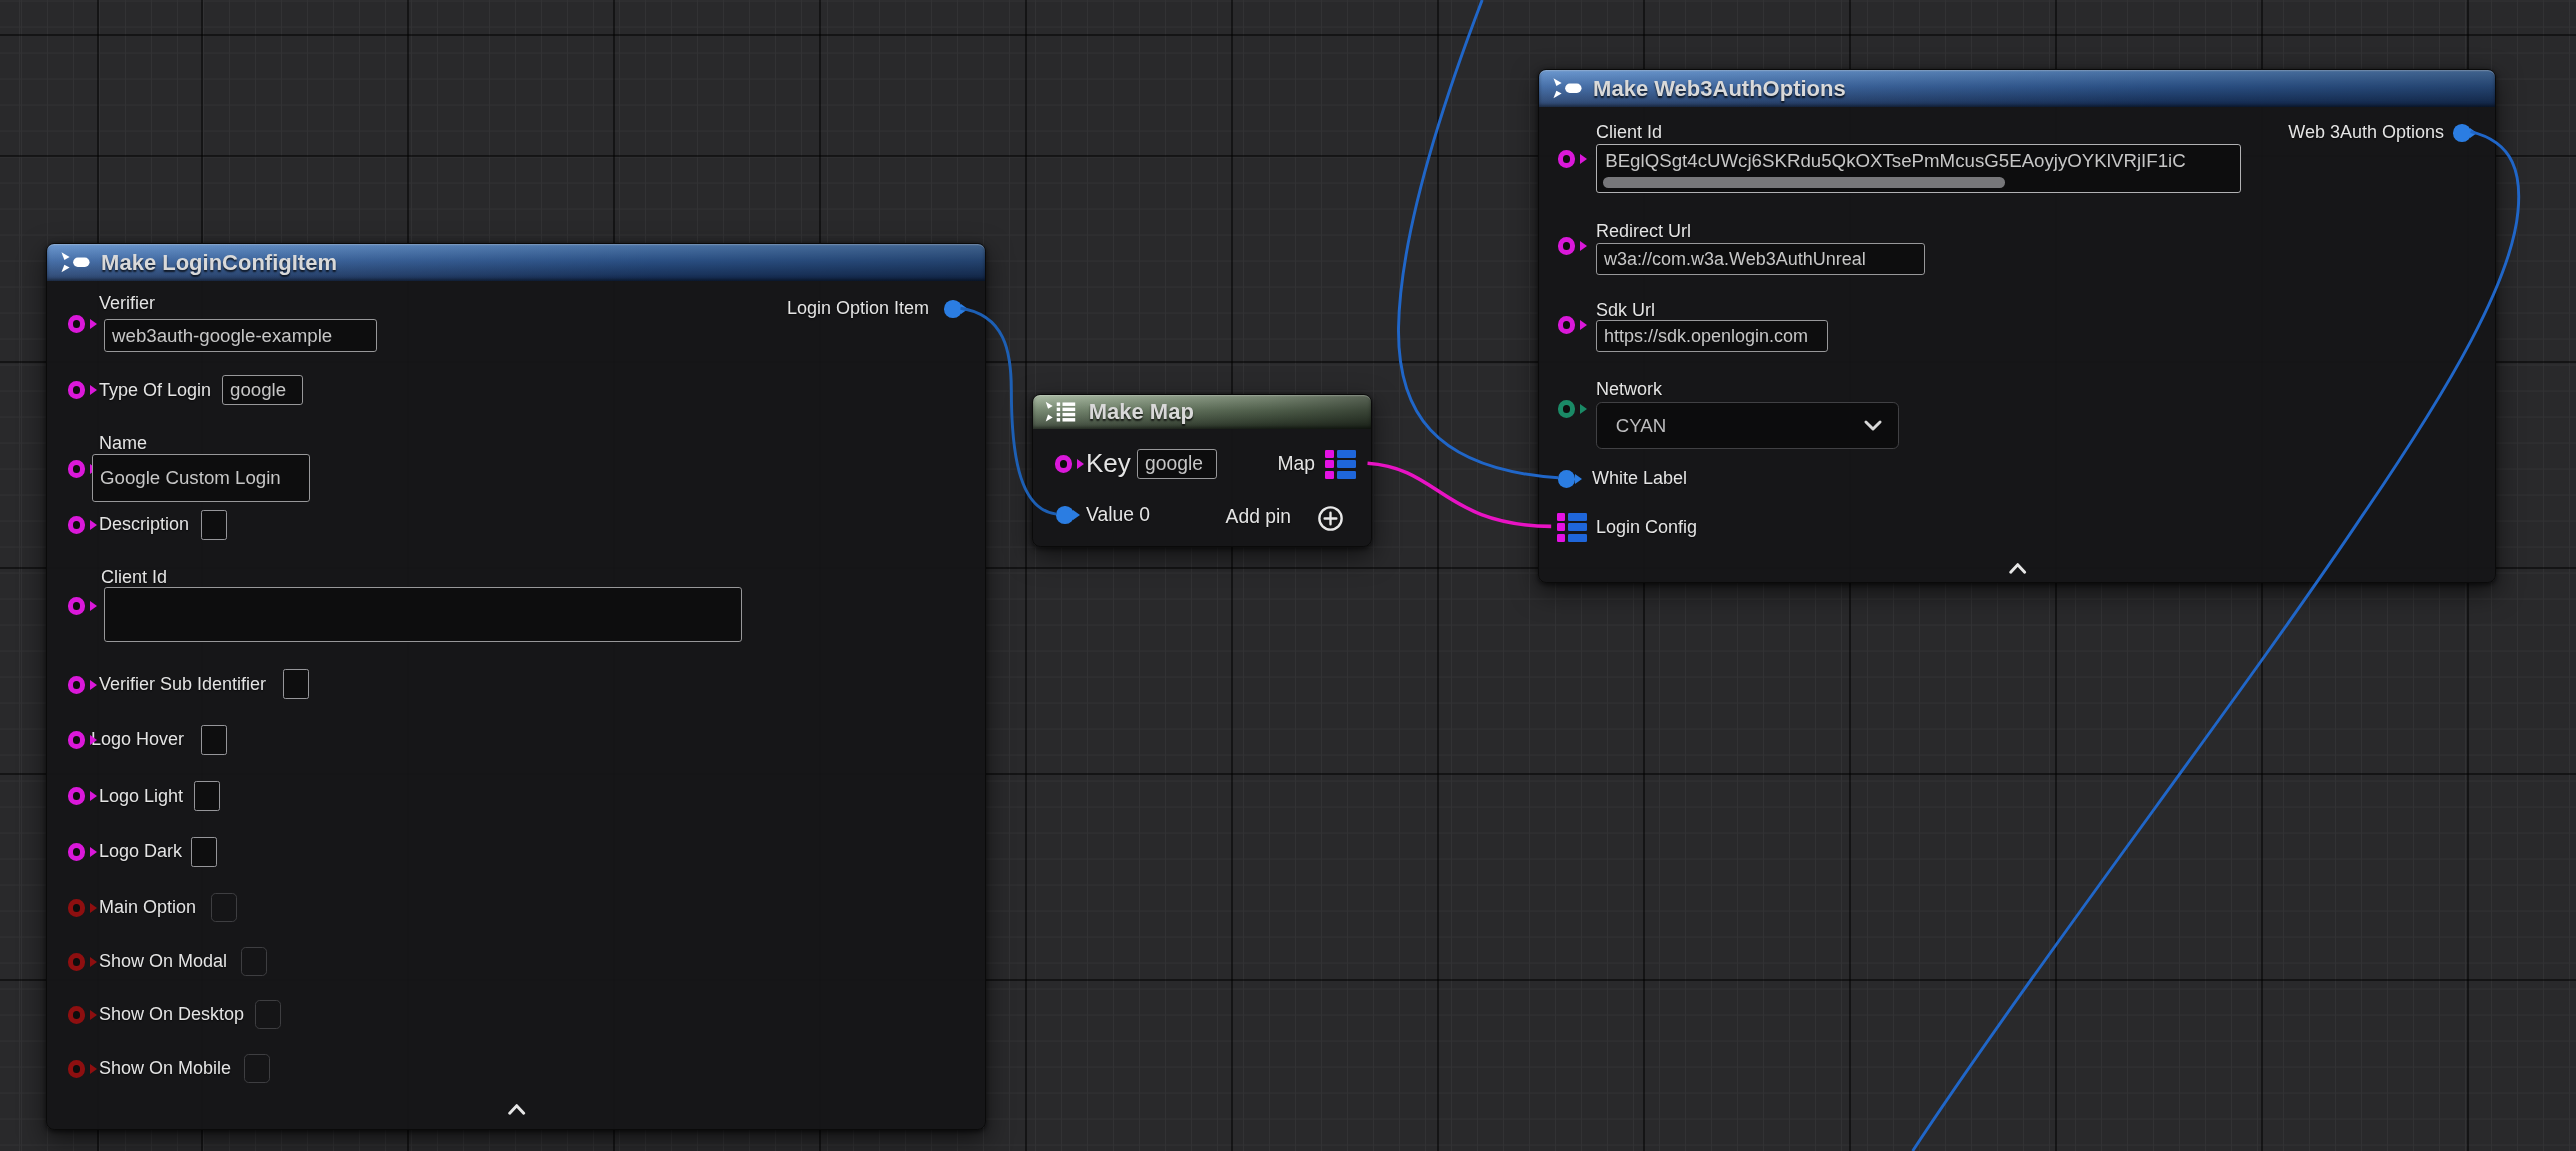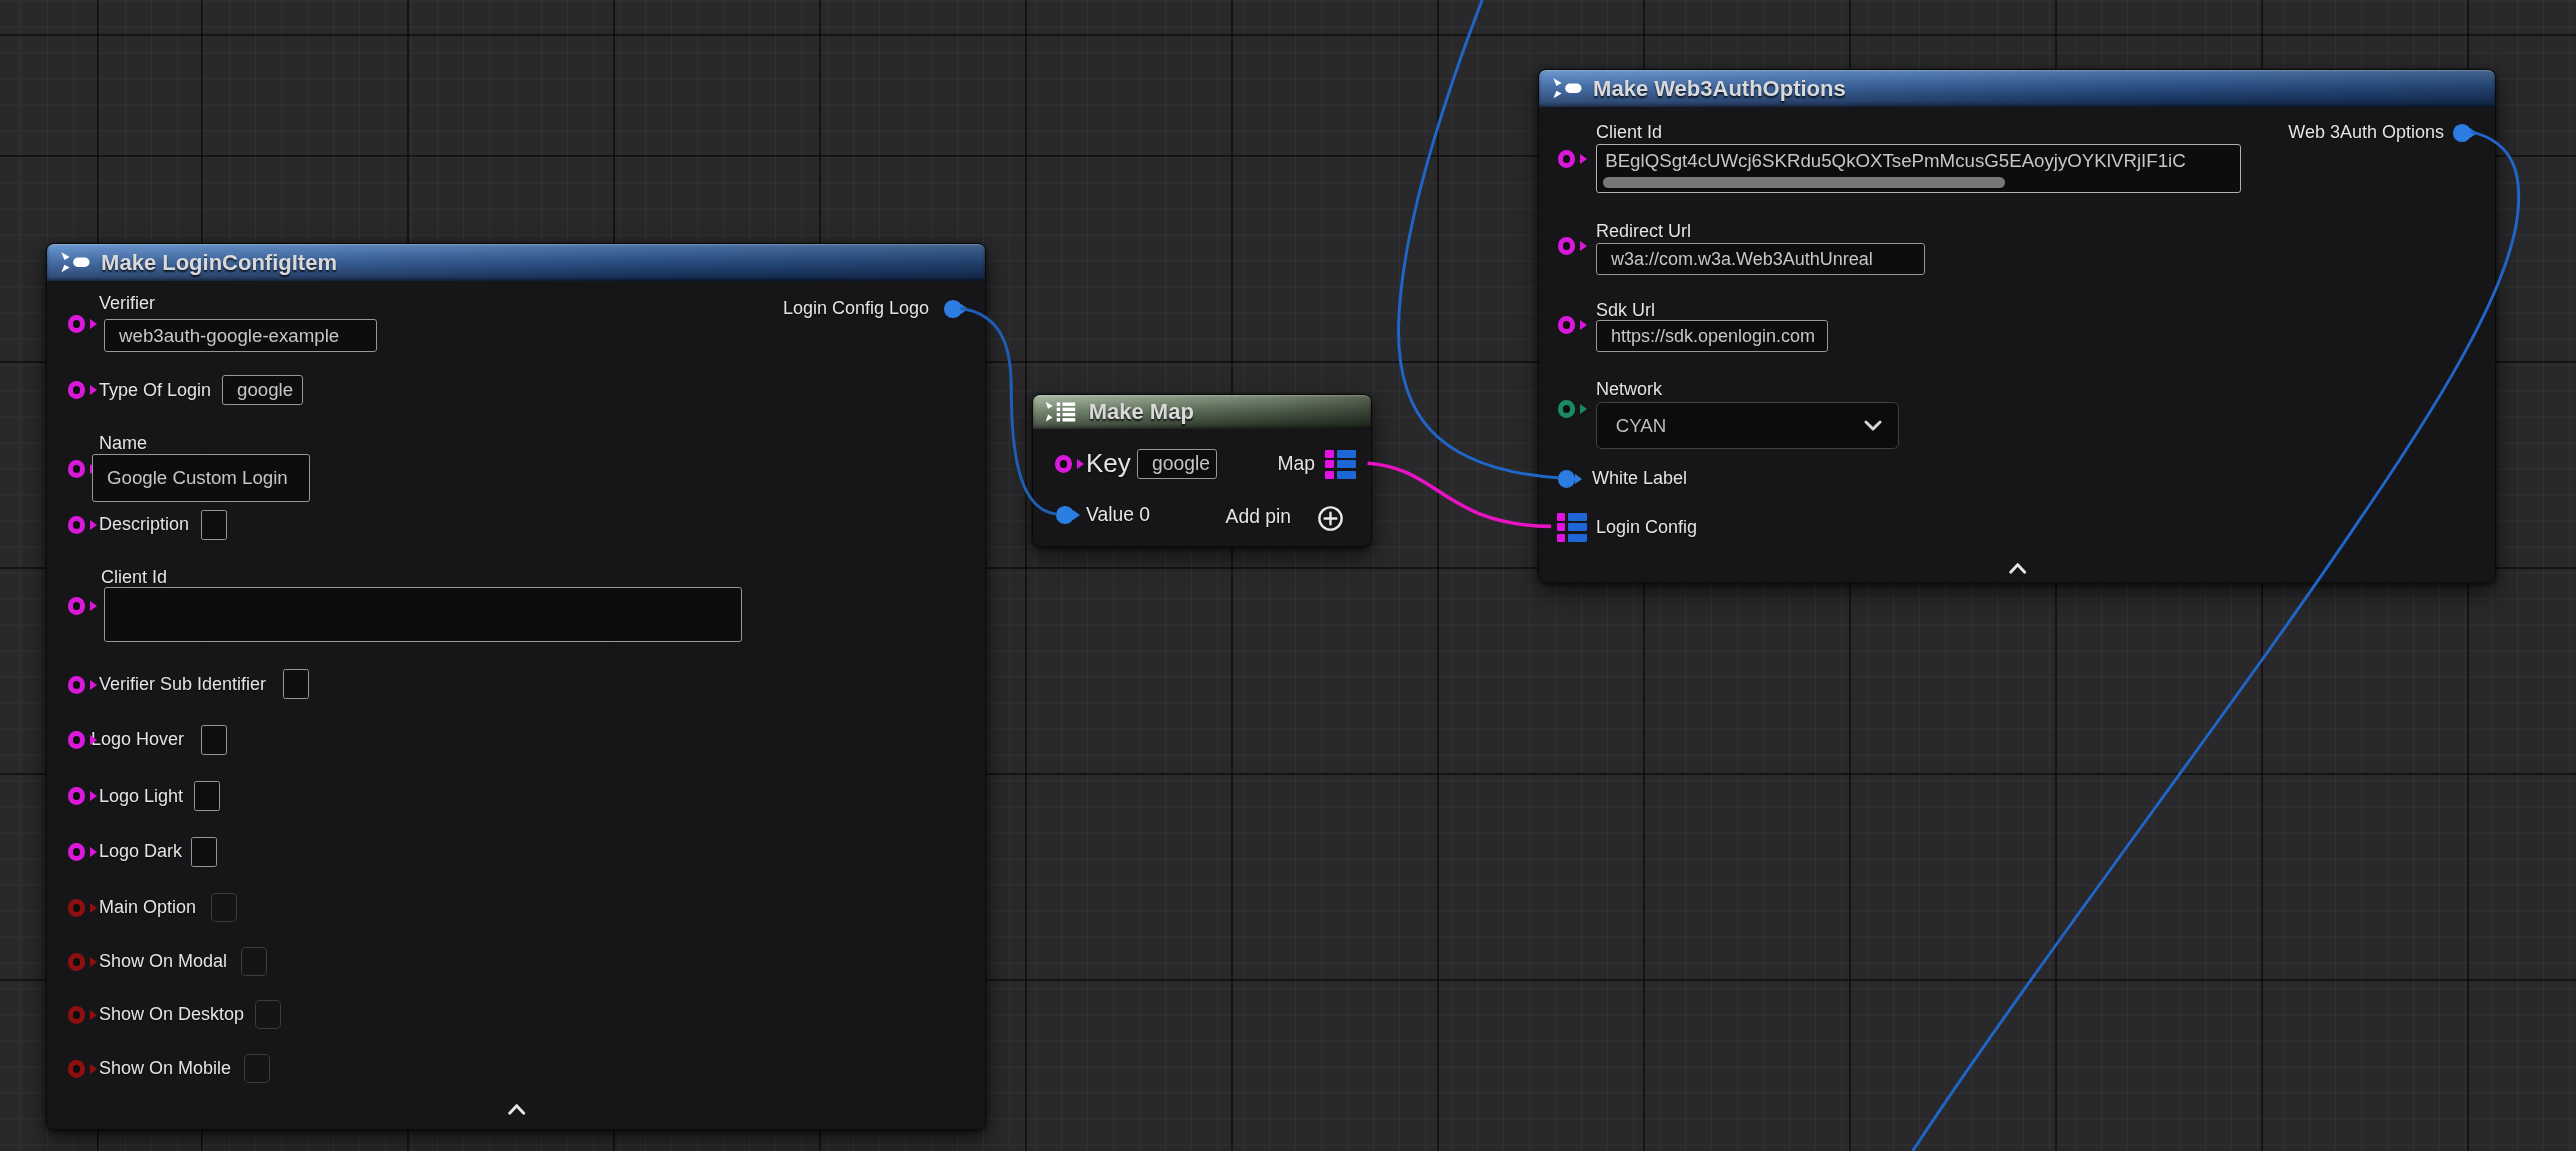--- a/index.html
+++ b/index.html
@@ -53,21 +53,21 @@
     border-left:7px solid var(--c);border-top:5.3px solid transparent;border-bottom:5.3px solid transparent;
   }
   .pin.ring{border:5.3px solid var(--c);background:#0d0d0d;}
   .pin.filled{background:var(--c);}
   .map-pin{position:absolute;display:grid;grid-template-columns:8.8px 19.3px;grid-auto-rows:7.6px;gap:2.9px;}
   .map-pin .k{background:#e412e4;border-radius:1.2px;}
   .map-pin .v{background:#1f66d9;border-radius:1.2px;}
   .field{
     position:absolute;background:#0d0d0e;border:1.8px solid #98989a;border-radius:2.9px;
     color:#c6c6c6;font-size:18.7px;display:flex;align-items:center;
-    padding:0 14px;box-sizing:border-box;white-space:nowrap;overflow:hidden;
+    padding:0 7px;box-sizing:border-box;white-space:nowrap;overflow:hidden;
   }
   .stub{
     position:absolute;width:26px;height:30px;background:#0e0e0f;
     border:1.8px solid #96969a;border-radius:2.3px;box-sizing:border-box;
   }
   .cb{
     position:absolute;width:26px;height:29px;background:#151517;
     border:1.8px solid #3e3e41;border-radius:4.7px;box-sizing:border-box;
   }
   .dropdown{
@@ -91,21 +91,21 @@
       <span style="margin-left:11.7px;">
         <svg width="33" height="24.6" viewBox="0 0 56 42">
           <path d="M4 4 L18 12 L9 17 Z" fill="#ffffff"></path>
           <path d="M4 38 L18 30 L9 25 Z" fill="#ffffff"></path>
           <rect x="24" y="13" width="28" height="16" rx="8" fill="#ffffff"></rect>
         </svg>
       </span>
       <span class="node-title" style="margin-left:9.4px;">Make LoginConfigItem</span>
     </div>
 
-    <span class="plabel" style="right:56px;top:54px;">Login Config Logo</span>
+    <span class="plabel" style="right:56px;top:54px;">Login Option Item</span>
     <span class="pin filled" style="--c:#2b7de2;left:897px;top:56px;"></span>
 
     <span class="plabel" style="left:52px;top:49px;">Verifier</span>
     <span class="pin ring" style="--c:#da18da;left:20.5px;top:71px;"></span>
     <div class="field" style="left:57px;top:75px;width:273px;height:33px;">web3auth-google-example</div>
 
     <span class="plabel" style="left:52px;top:136px;">Type Of Login</span>
     <span class="pin ring" style="--c:#da18da;left:20.5px;top:137px;"></span>
     <div class="field" style="left:175px;top:131px;width:81px;height:30px;">google</div>
 

